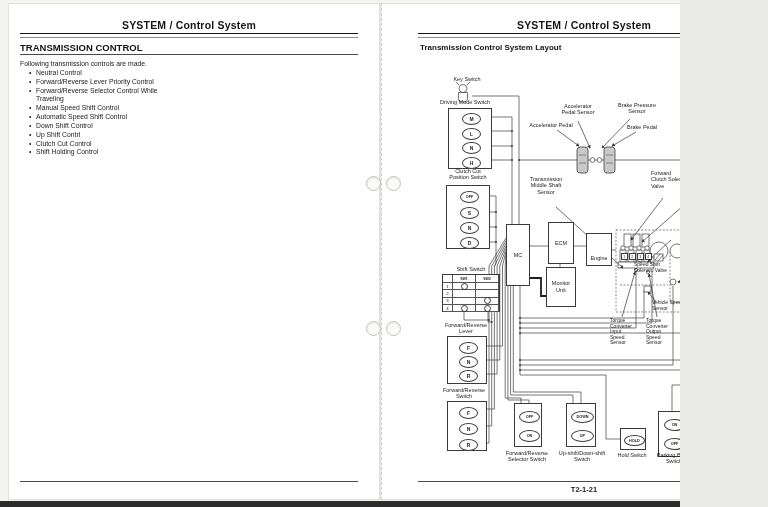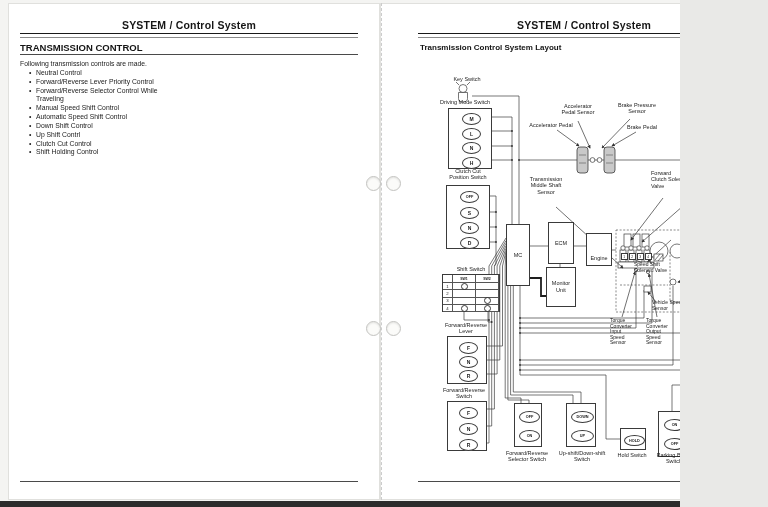--- a/index.html
+++ b/index.html
@@ -70,20 +70,21 @@
     <div class="bi">Clutch Cut Control</div>
     <div class="bi">Shift Holding Control</div>
   </div>
   <div class="rulethin" style="left:20px;top:481px;width:338px;"></div>
 
   <div class="hdr" style="left:418px;top:19px;width:332px;">SYSTEM / Control System</div>
   <div class="rule1" style="left:418px;top:33px;width:332px;"></div>
   <div class="rule2" style="left:418px;top:36.5px;width:332px;"></div>
   <div class="dtitle" style="left:420px;top:43px;">Transmission Control System Layout</div>
   <div class="rulethin" style="left:418px;top:481px;width:332px;"></div>
+  <div class="pgnum" style="left:418px;top:485px;width:332px;">T2-1-21</div>
   <div class="dwg" style="left:700px;top:450px;width:48px;">T4GC-02-01-009</div>
 
   <svg class="wires" width="768" height="507" viewBox="0 0 768 507">
     <defs>
       <marker id="ah" markerWidth="5" markerHeight="5" refX="4" refY="2.5" orient="auto">
         <path d="M0,0 L5,2.5 L0,5 Z" fill="#333"></path>
       </marker>
     </defs>
     <g stroke="#3c3c3c" stroke-width="0.7" fill="none">
       <path d="M472,96 H519 M519,96 V224 M478,117 H512 M478,131 H512 M478,146 H512 M478,160 H512 M512,117 V224

